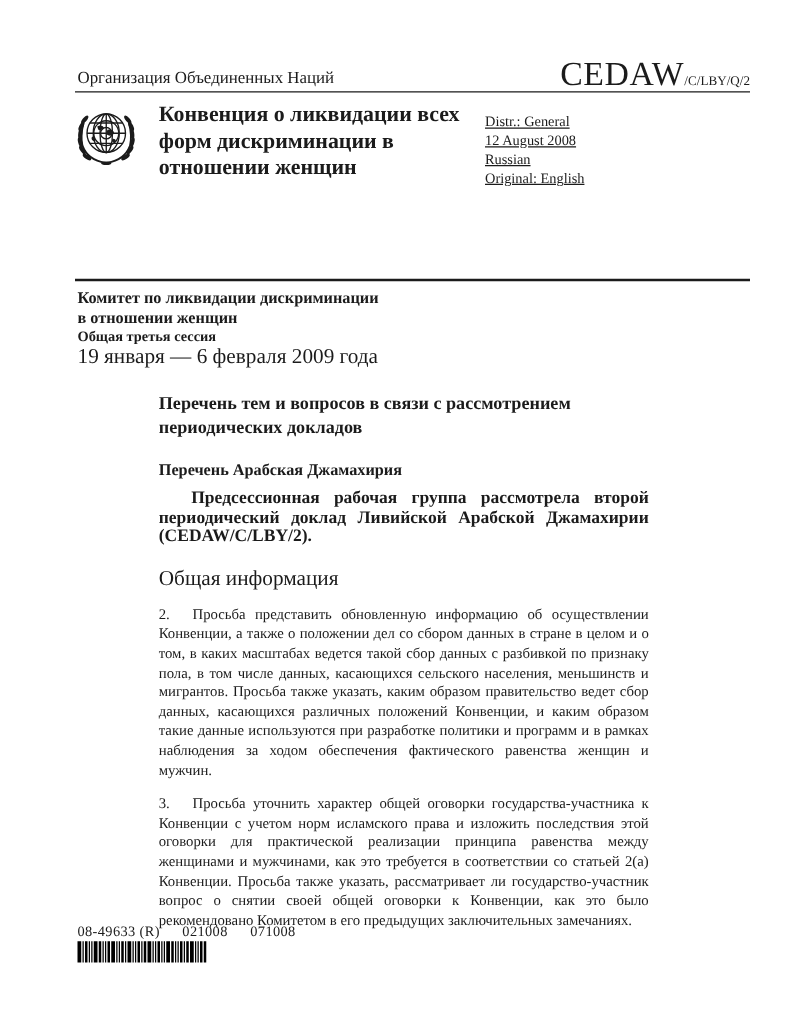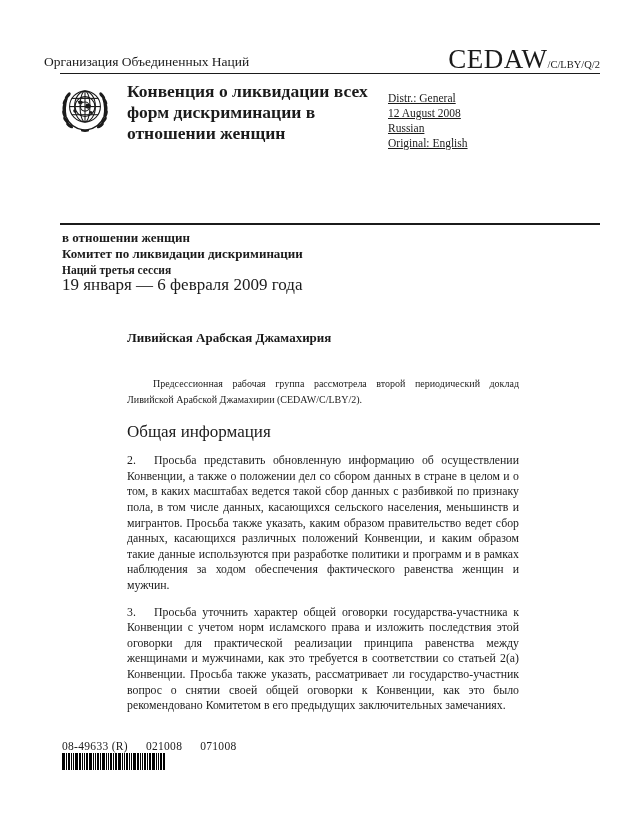--- a/index.html
+++ b/index.html
@@ -8,21 +8,21 @@
     width: 640px; height: 828px;
     position: relative;
     overflow: hidden;
     font-family: "Liberation Serif", serif;
     color: #1b1b1b;
   }
   .abs { position: absolute; }
 
   
   .org-name {
-    left: 44px; top: 54px;
+    left: 62px; top: 54px;
     font-size: 13.5px;
   }
   .doc-symbol {
     right: 40px; top: 44px;
     white-space: nowrap;
   }
   .doc-symbol .main { font-size: 27px; letter-spacing: 0.5px; }
   .doc-symbol .sub  { font-size: 10.5px; }
   .rule-thin {
     left: 60px; top: 73px; width: 540px; height: 1px;
@@ -55,24 +55,25 @@
   .content { left: 127px; top: 314px; width: 392px; }
   .content h1 {
     font-size: 14.5px; font-weight: bold; line-height: 19px;
     width: 380px;
   }
   .content h2 {
     font-size: 13px; font-weight: bold;
     margin-top: 16px;
   }
   .content .intro {
-    margin-top: 30px;
-    font-size: 10px; line-height: 15.6px;
+    margin-top: 7px;
+    font-size: 14px; line-height: 15.6px;
     text-align: justify;
     text-indent: 26px;
+    font-weight: bold;
   }
   .content h3 {
     font-size: 17px; font-weight: normal;
     margin-top: 15px;
   }
   .content .para {
     margin-top: 11px;
     font-size: 11.8px; line-height: 15.6px;
     text-align: justify;
   }
@@ -144,29 +145,30 @@
 <div class="abs distr">
   <div>Distr.: General</div>
   <div>12 August 2008</div>
   <div>Russian</div>
   <div>Original: English</div>
 </div>
 
 <div class="abs rule-thick"></div>
 
 <div class="abs committee">
+  <div class="big">Комитет по ликвидации дискриминации</div>
   <div class="big">в отношении женщин</div>
-  <div class="big">Комитет по ликвидации дискриминации</div>
   <div class="gap"></div>
-  <div class="small-b">Наций третья сессия</div>
+  <div class="small-b">Общая третья сессия</div>
   <div class="small">19 января — 6 февраля 2009 года</div>
 </div>
 
 <div class="abs content">
-  <h2>Ливийская Арабская Джамахирия</h2>
+  <h1>Перечень тем и вопросов в связи с рассмотрением периодических докладов</h1>
+  <h2>Перечень Арабская Джамахирия</h2>
   <p class="intro">Предсессионная рабочая группа рассмотрела второй периодический доклад Ливийской Арабской Джамахирии (CEDAW/C/LBY/2).</p>
   <h3>Общая информация</h3>
 
 
   <p class="para"><span class="pnum">2.</span><span>Просьба представить обновленную информацию об осуществлении Конвенции, а также о положении дел со сбором данных в стране в целом и о том, в каких масштабах ведется такой сбор данных с разбивкой по признаку пола, в том числе данных, касающихся сельского населения, меньшинств и мигрантов. Просьба также указать, каким образом правительство ведет сбор данных, касающихся различных положений Конвенции, и каким образом такие данные используются при разработке политики и программ и в рамках наблюдения за ходом обеспечения фактического равенства женщин и мужчин.</span></p>
 
   <p class="para"><span class="pnum">3.</span><span>Просьба уточнить характер общей оговорки государства-участника к Конвенции с учетом норм исламского права и изложить последствия этой оговорки для практической реализации принципа равенства между женщинами и мужчинами, как это требуется в соответствии со статьей 2(a) Конвенции. Просьба также указать, рассматривает ли государство-участник вопрос о снятии своей общей оговорки к Конвенции, как это было рекомендовано Комитетом в его предыдущих заключительных замечаниях.</span></p>
 </div>
 
 <div class="abs footer">

